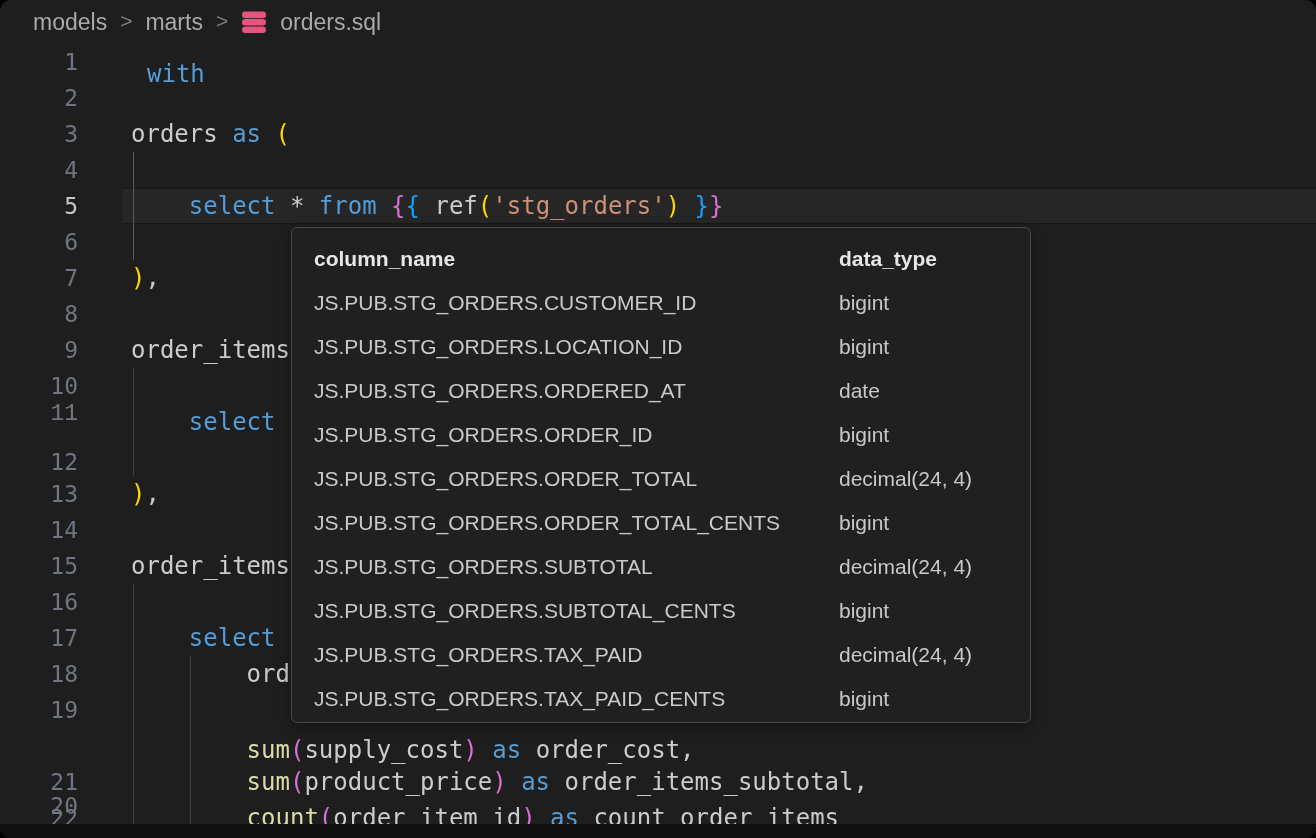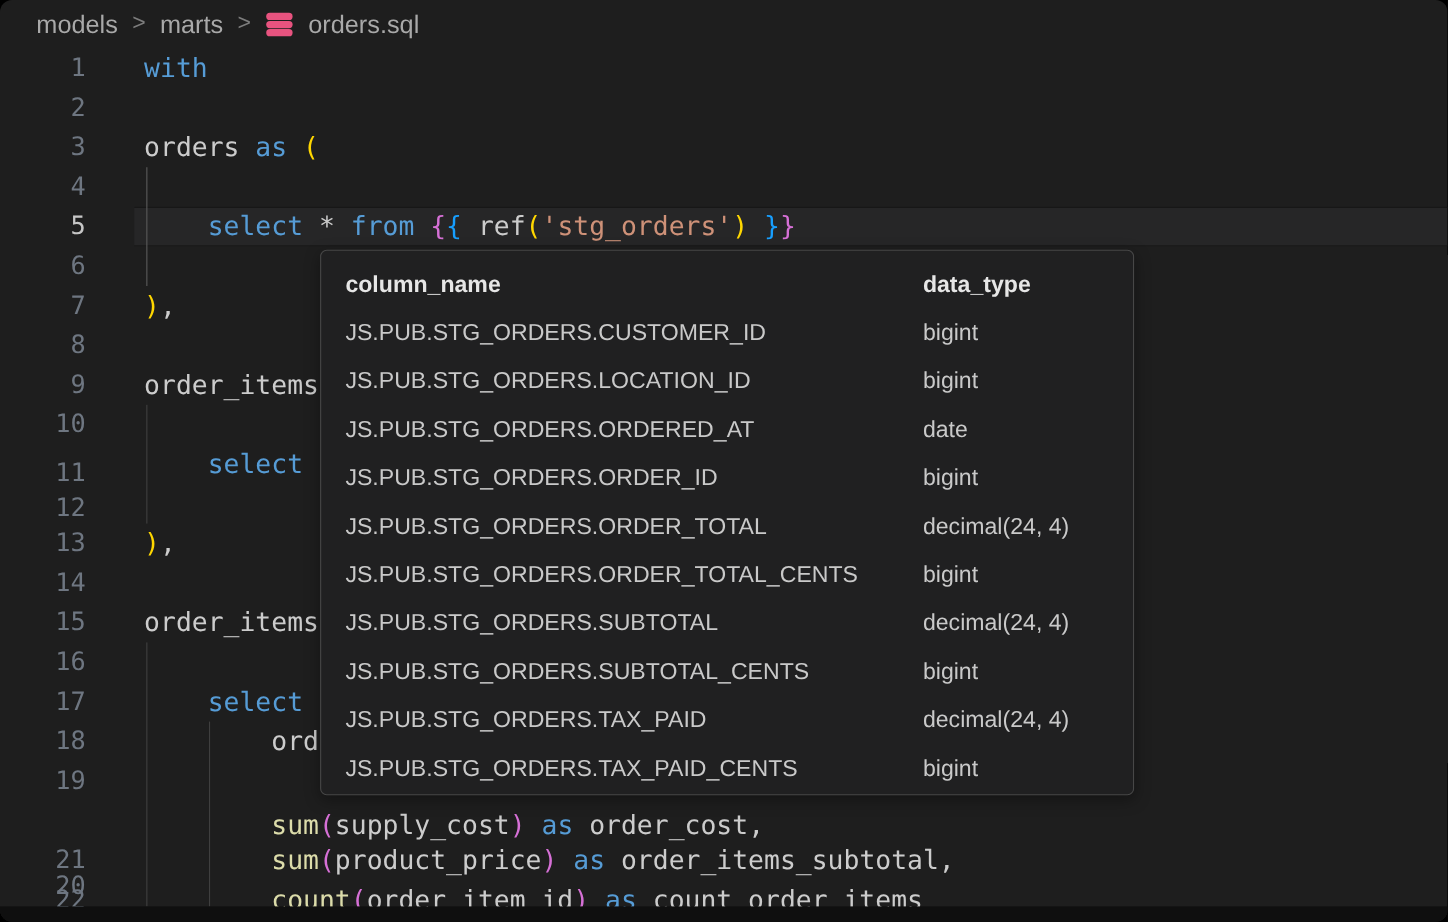--- a/index.html
+++ b/index.html
@@ -101,35 +101,35 @@
         <div class="line-number" style="top: 0px;">1</div>
         <div class="line-number" style="top: 36px;">2</div>
         <div class="line-number" style="top: 72px;">3</div>
         <div class="line-number" style="top: 108px;">4</div>
         <div class="line-number active" style="top: 144px;">5</div>
         <div class="line-number" style="top: 180px;">6</div>
         <div class="line-number" style="top: 216px;">7</div>
         <div class="line-number" style="top: 252px;">8</div>
         <div class="line-number" style="top: 288px;">9</div>
         <div class="line-number" style="top: 324px;">10</div>
-        <div class="line-number" style="top: 368px;">11</div>
+        <div class="line-number" style="top: 352px; font-family: Liberation Mono, monospace;">11</div>
         <div class="line-number" style="top: 400px;">12</div>
         <div class="line-number" style="top: 432px;">13</div>
         <div class="line-number" style="top: 468px;">14</div>
         <div class="line-number" style="top: 504px;">15</div>
         <div class="line-number" style="top: 540px;">16</div>
         <div class="line-number" style="top: 576px;">17</div>
         <div class="line-number" style="top: 612px;">18</div>
         <div class="line-number" style="top: 648px; text-align: right;">19</div>
         <div class="line-number" style="top: 700px; margin-top: 44px;">20</div>
         <div class="line-number" style="top: 720px;">21</div>
         <div class="line-number" style="top: 756px;">22</div>
       </div>
     <div class="code" id="code">
-        <div class="code-line" style="top: 0px;"><span class="tok-kw">with</span></div>
+        <div class="code-line" style="top: 12px; margin-left: 16px;"><span class="tok-kw">with</span></div>
         <div class="code-line" style="top: 36px;"></div>
         <div class="code-line" style="top: 72px;"><span class="tok-id">orders</span><span class="tok-ws"> </span><span class="tok-kw">as</span><span class="tok-ws"> </span><span class="tok-b1">(</span></div>
         <div class="code-line" style="top: 108px;"></div>
         <div class="code-line" style="top: 144px;"><span class="tok-ws">    </span><span class="tok-kw">select</span><span class="tok-ws"> </span><span class="tok-id">*</span><span class="tok-ws"> </span><span class="tok-kw">from</span><span class="tok-ws"> </span><span class="tok-b2">{</span><span class="tok-b3">{</span><span class="tok-ws"> </span><span class="tok-id">ref</span><span class="tok-b1">(</span><span class="tok-str">'stg_orders'</span><span class="tok-b1">)</span><span class="tok-ws"> </span><span class="tok-b3">}</span><span class="tok-b2">}</span></div>
         <div class="code-line" style="top: 180px;"></div>
         <div class="code-line" style="top: 216px;"><span class="tok-b1">)</span><span class="tok-id">,</span></div>
         <div class="code-line" style="top: 252px;"></div>
         <div class="code-line" style="top: 288px;"><span class="tok-id">order_items</span></div>
         <div class="code-line" style="top: 324px;"></div>
         <div class="code-line" style="top: 360px;"><span class="tok-ws">    </span><span class="tok-kw">select</span></div>

